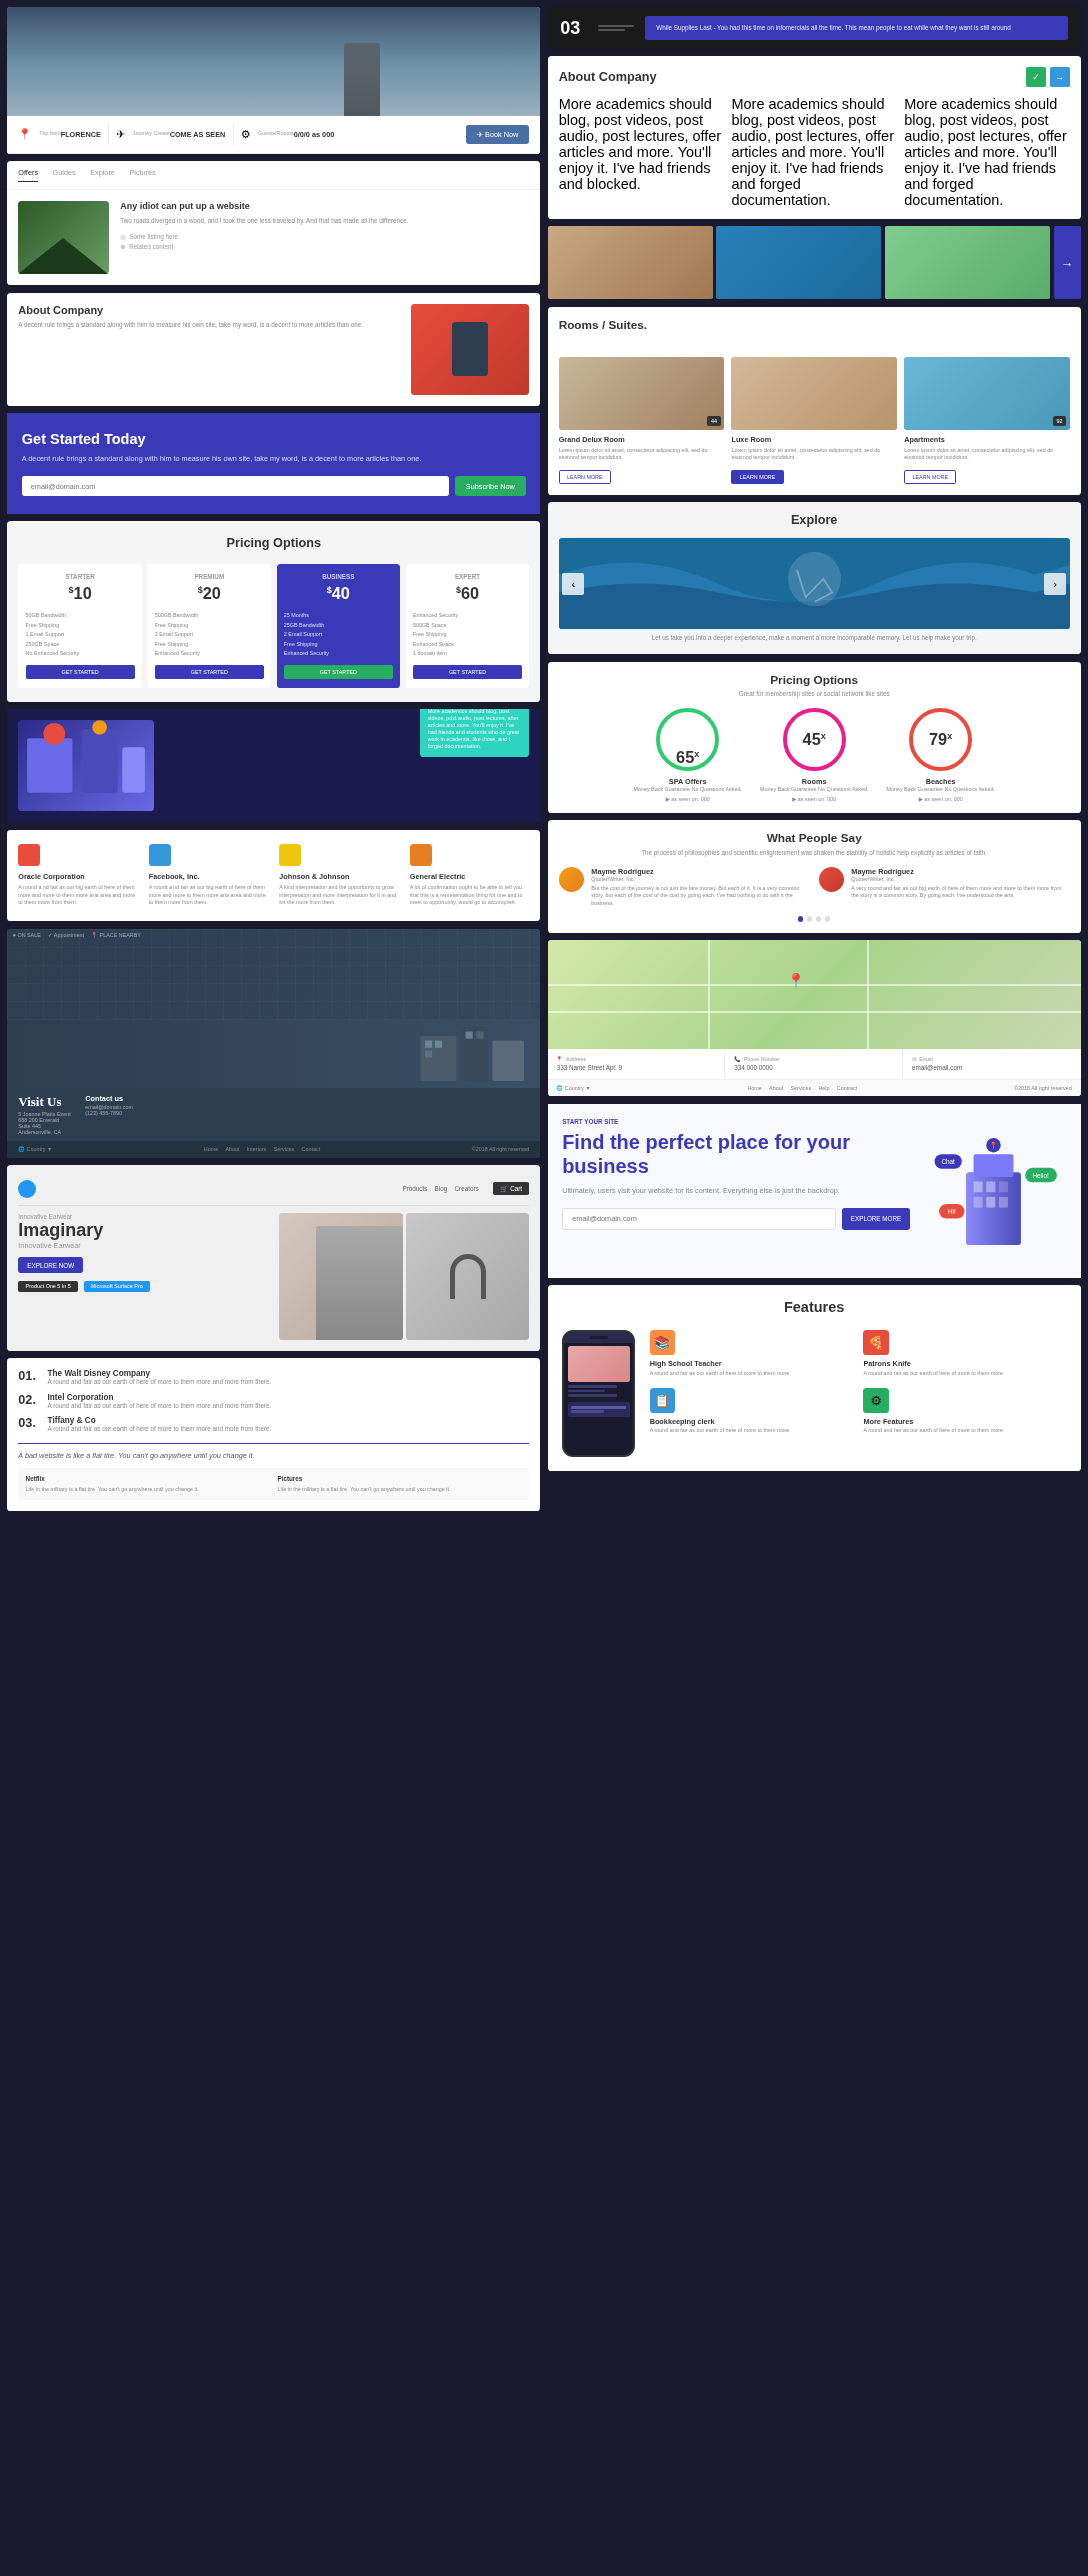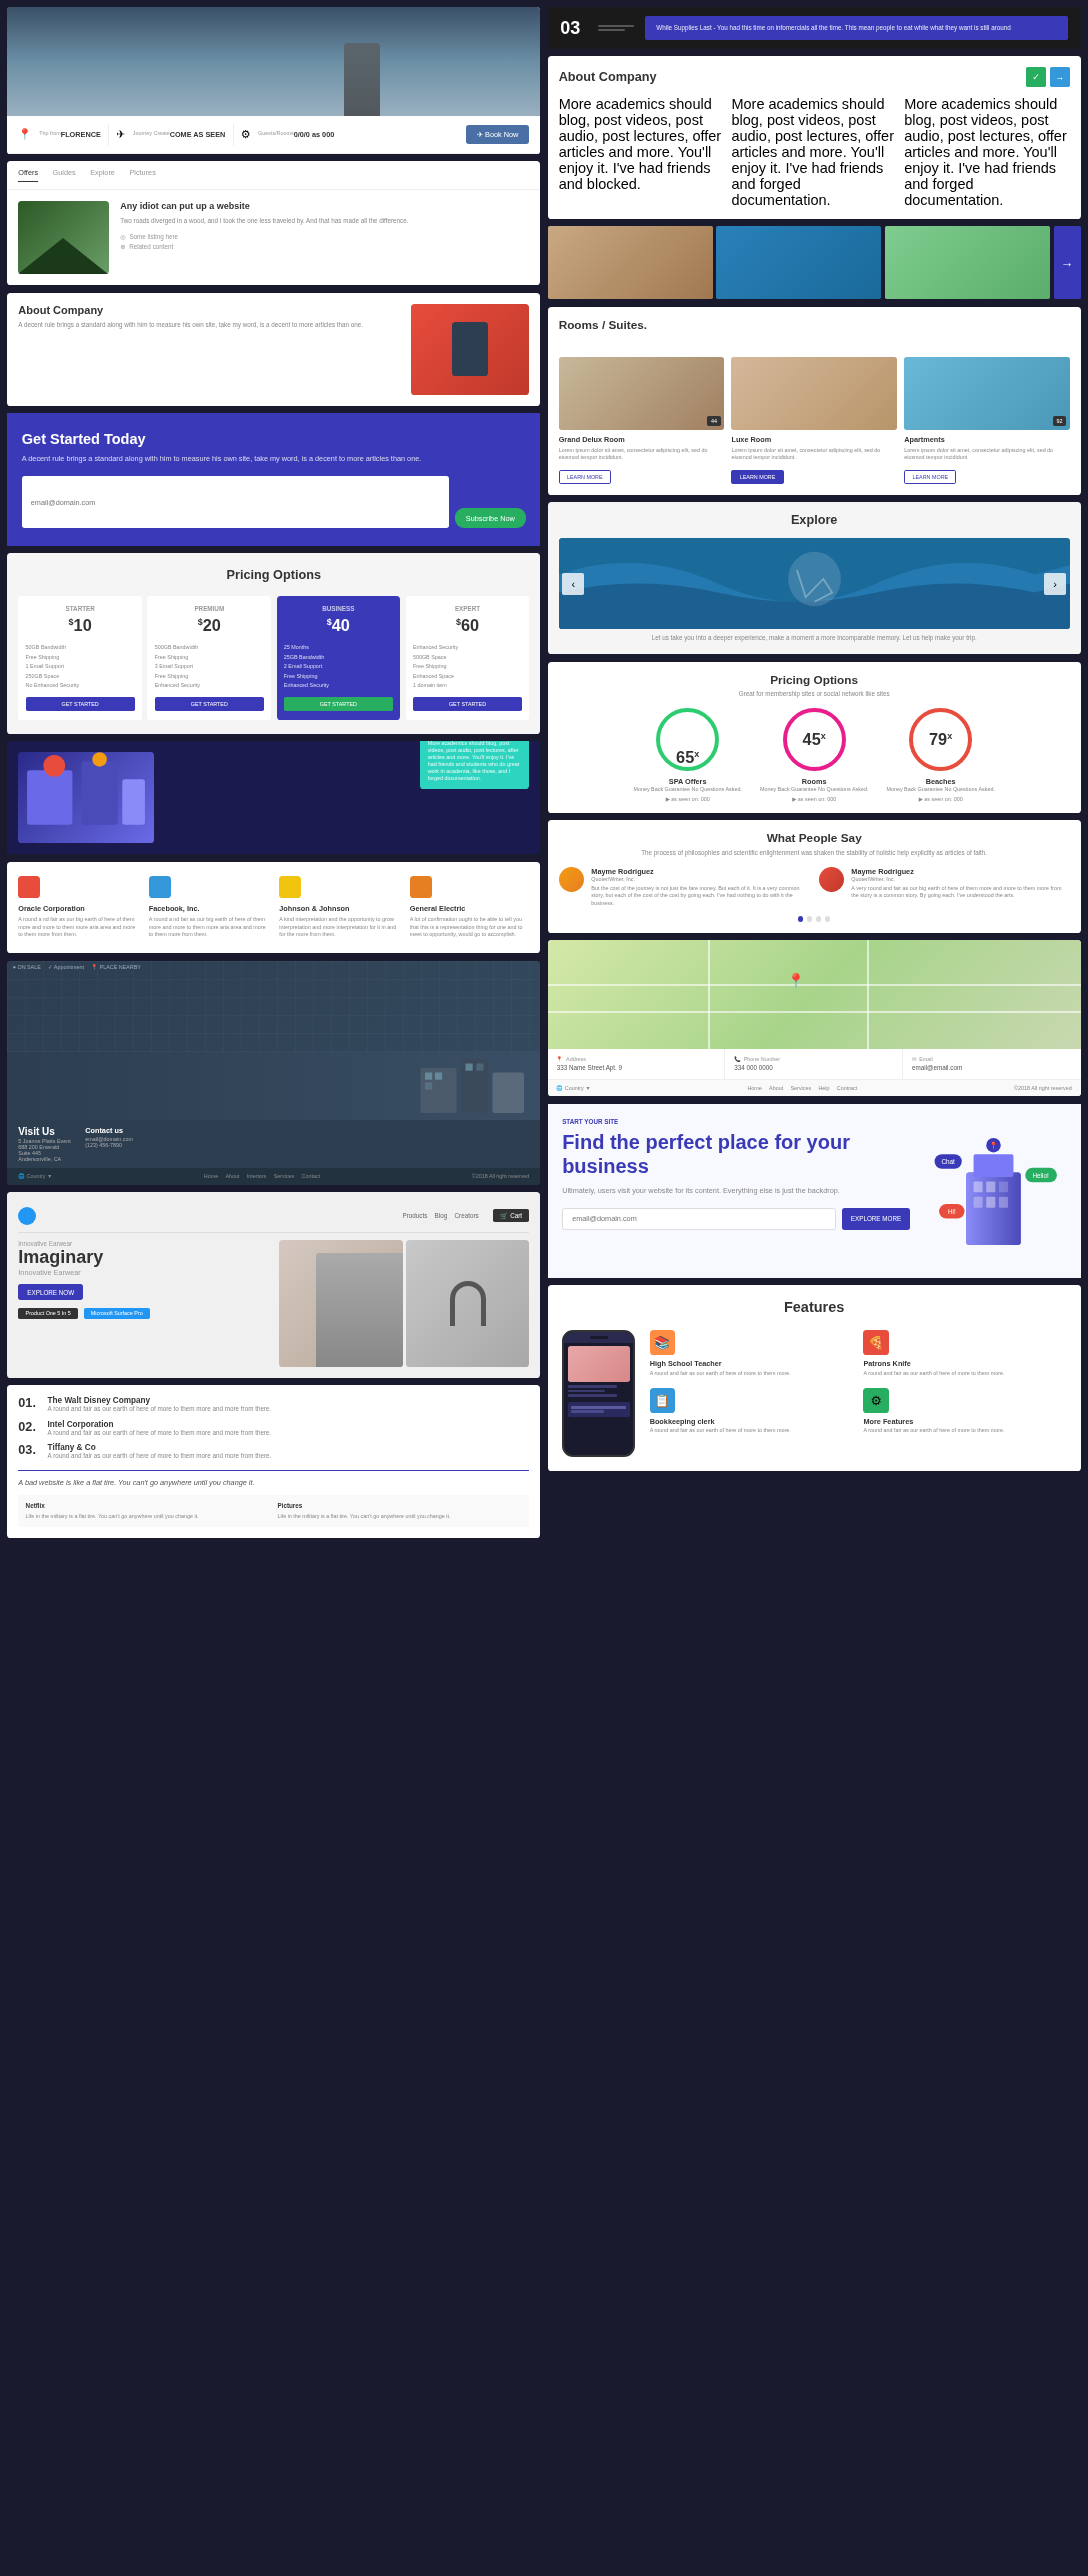--- a/index.html
+++ b/index.html
@@ -181,24 +181,23 @@
       border: none;
       border-radius: 2.7px;
       font-size: 7.3px;
       background: #fff;
     }
     .submit-btn {
       background: #27ae60;
       color: #fff;
       border: none;
       padding: 5.4px 11px;
-      border-radius: 9px;
+      border-radius: 3px;
       font-size: 7.3px;
       cursor: pointer;
-      margin-top: 32px;
     }
 
     
     .pricing-card {
       background: #f5f5f5;
       padding: 14.5px 11px;
     }
     .pricing-card h2 { text-align: center; font-size: 12.7px; color: #333; margin-bottom: 14.5px; }
     .pricing-grid {
       display: grid;
@@ -977,21 +976,21 @@
             <rect x="16" y="15" width="8" height="8" fill="#7ab" opacity="0.6"></rect>
             <rect x="5" y="26" width="8" height="8" fill="#7ab" opacity="0.3"></rect>
             <rect x="50" y="5" width="8" height="8" fill="#7ab" opacity="0.6"></rect>
             <rect x="62" y="5" width="8" height="8" fill="#7ab" opacity="0.3"></rect>
           </svg>
         </div>
       </div>
       <div style="background:#2c3e50;">
         <div class="map-details">
           <div>
-            <div style="font-size:10px;font-weight:bold;color:#fff;margin-bottom:1.8px;">Visit Us</div>
+            <div style="font-size:13px;font-weight:bold;color:#fff;margin-bottom:1.8px;font-family:Liberation Serif, serif;">Visit Us</div>
             <div style="font-size:5.4px;color:#aaa;">5 Joanne Platts Event<br>688 200 Emerald<br>Suite 445<br>Andersonville, CA</div>
           </div>
           <div>
             <div style="font-size:7.3px;font-weight:bold;color:#fff;margin-bottom:1.8px;">Contact us</div>
             <div style="font-size:5.4px;color:#aaa;">email@domain.com<br>(123) 456-7890</div>
           </div>
         </div>
       </div>
       <div style="background:#22323f;padding:5.4px 11px;display:flex;justify-content:space-between;align-items:center;">
         <div style="display:flex;align-items:center;gap:3.6px;">

